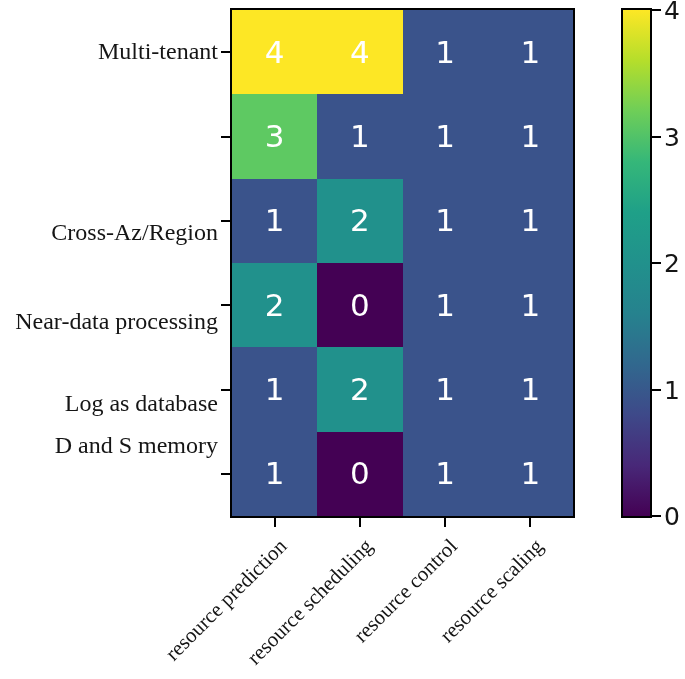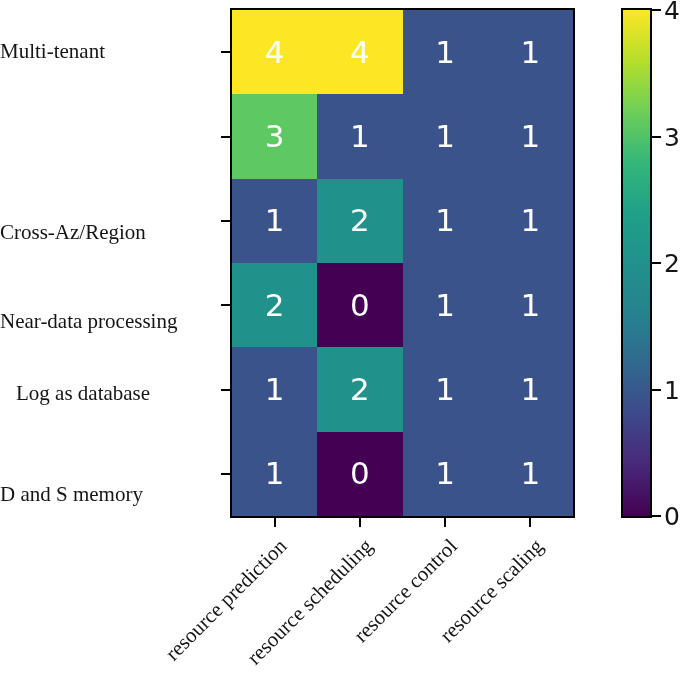--- a/index.html
+++ b/index.html
@@ -18,22 +18,22 @@
     grid-template-rows:repeat(6,1fr);
   }
   .cell{
     display:flex;align-items:center;justify-content:center;
     font-family:"DejaVu Sans","Liberation Sans",sans-serif;
     font-size:31px;line-height:1;
   }
   .ytick{position:absolute;width:9px;height:2px;background:#000;}
   .xtick{position:absolute;width:2px;height:9px;background:#000;}
   .ylabel{
-    position:absolute;left:0;width:218px;text-align:left;
-    font-size:21px;color:#151515;transform:translateY(-52%);
+    position:absolute;left:0;width:218px;text-align:right;
+    font-size:24px;color:#151515;transform:translateY(-52%);
     white-space:nowrap;
   }
   .xlabel{
     position:absolute;top:534px;white-space:nowrap;
     font-size:21px;color:#151515;
     transform-origin:100% 0%;
     transform:rotate(-45deg);
   }
   .cbar{
     position:absolute;left:621px;top:8px;width:27px;height:506px;
@@ -127,23 +127,23 @@
     </div>
   <div id="cbar" class="cbar" style="background: linear-gradient(to top, rgb(68, 1, 84), rgb(72, 40, 120), rgb(62, 73, 137), rgb(49, 104, 142), rgb(38, 130, 142), rgb(33, 145, 140), rgb(31, 160, 136), rgb(53, 183, 121), rgb(110, 206, 88), rgb(181, 222, 43), rgb(253, 231, 37));"></div>
 <div class="ytick" style="left: 221px; top: 51.1667px;"></div>
     <div class="ylabel" style="top: 52.1667px;">Multi-tenant</div>
     <div class="ytick" style="left: 221px; top: 135.5px;"></div>
     <div class="ytick" style="left: 221px; top: 219.833px;"></div>
     <div class="ylabel" style="top: 220.833px; margin-top: 12px;">Cross-Az/Region</div>
     <div class="ytick" style="left: 221px; top: 304.167px;"></div>
     <div class="ylabel" style="top: 322px;">Near-data processing</div>
     <div class="ytick" style="left: 221px; top: 388.5px;"></div>
-    <div class="ylabel" style="top: 394px; padding-left: 16px;">Log as database</div>
+    <div class="ylabel" style="top: 404px;">Log as database</div>
     <div class="ytick" style="left: 221px; top: 472.833px;"></div>
-    <div class="ylabel" style="top: 495px;">D and S memory</div>
+    <div class="ylabel" style="top: 446px;">D and S memory</div>
     <div class="xtick" style="left: 273.625px; top: 518px;"></div>
     <div class="xlabel" style="right: 410.375px;">resource prediction</div>
     <div class="xtick" style="left: 358.875px; top: 518px;"></div>
     <div class="xlabel" style="right: 325.125px;">resource scheduling</div>
     <div class="xtick" style="left: 444.125px; top: 518px;"></div>
     <div class="xlabel" style="right: 239.875px;">resource control</div>
     <div class="xtick" style="left: 529.375px; top: 518px;"></div>
     <div class="xlabel" style="right: 154.625px;">resource scaling</div>
     <div class="cbtick" style="left: 652px; top: 515px;"></div>
     <div class="cblabel" style="top: 516px;">0</div>

